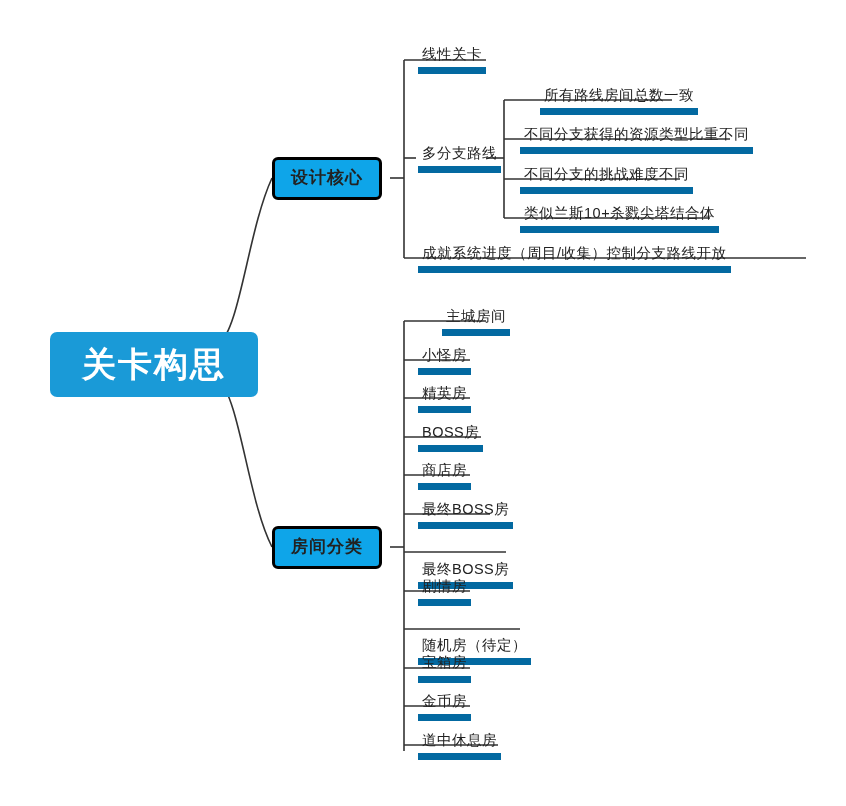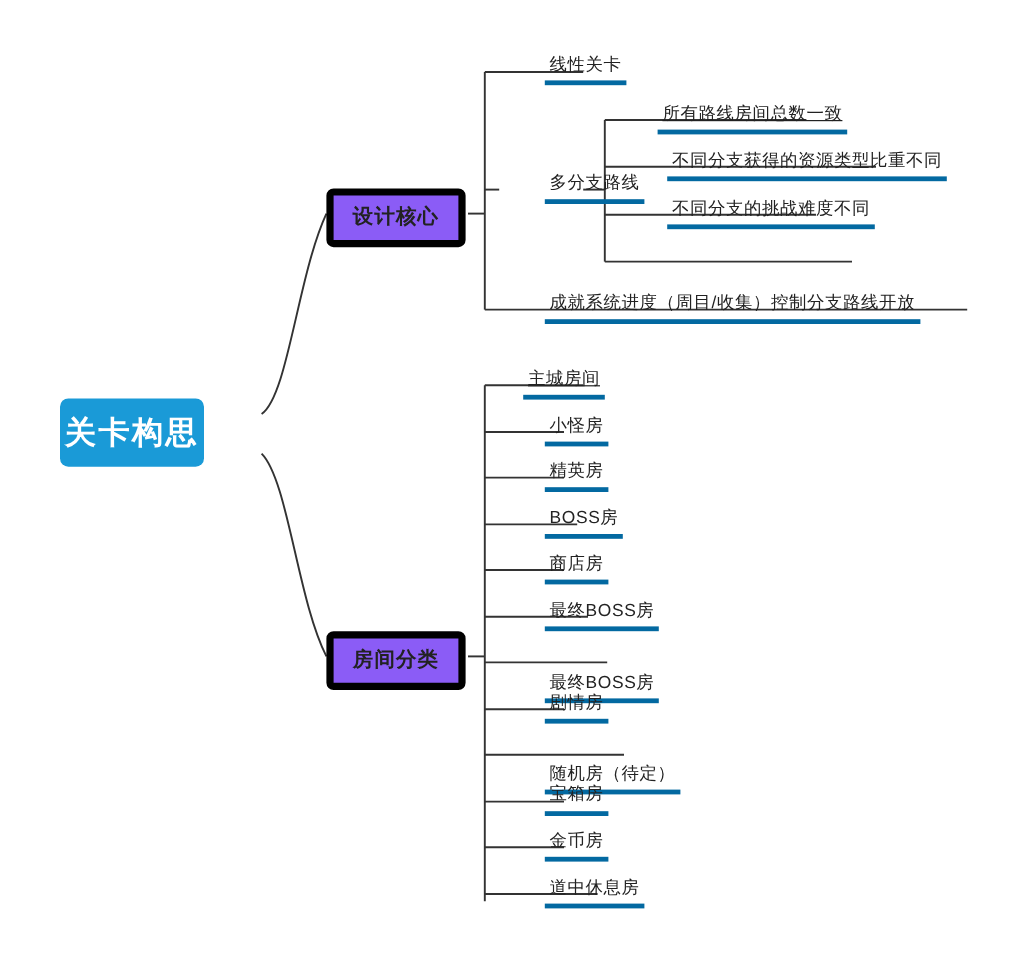--- a/index.html
+++ b/index.html
@@ -26,48 +26,47 @@
     pointer-events: none;
   }
   .node {
     position: absolute;
     box-sizing: border-box;
     white-space: nowrap;
   }
   .root-node {
     background: #1a9ad7;
     color: #ffffff;
-    font-size: 26px;
+    font-size: 34px;
     font-weight: bold;
     border-radius: 7px;
-    padding: 14px 4px;
+    padding: 14px 32px;
     letter-spacing: 2px;
     line-height: 1.1;
   }
   .branch-node {
-    background: #8b5cf6;
+    background: #0ea5e9;
     color: #222222;
     font-size: 17px;
     font-weight: bold;
-    border: 6px solid #000000;
+    border: 3px solid #000000;
     border-radius: 6px;
     padding: 9px 16px;
     letter-spacing: 1px;
     line-height: 1.1;
   }
   .leaf-node {
     color: #222222;
     font-size: 14.5px;
     padding: 2px 4px 4px 4px;
     line-height: 1.2;
     letter-spacing: 0.5px;
   }
   .leaf-underline {
-    border-bottom: 4px solid #0369a1;
-    margin-left: 36px;
+    border-bottom: 7px solid #0369a1;
   }
 </style>
 </head>
 <body>
 
 <div id="mindmap">
 
   <svg class="edges" viewBox="0 0 846 806">
     <g fill="none" stroke="#333333" stroke-width="1.6">
 
@@ -106,32 +105,33 @@
   </svg>
 
   <div class="node root-node" style="left:50px; top:332px;">关卡构思</div>
 
   <div class="node branch-node" style="left:272px; top:157px;">设计核心</div>
 
   <div class="node leaf-node leaf-underline" style="left:418px; top:44px;">线性关卡</div>
 
   <div class="node leaf-node leaf-underline" style="left:418px; top:143px;">多分支路线</div>
 
-  <div class="node leaf-node leaf-underline" style="left:512px; top:85px;text-decoration:underline;">所有路线房间总数一致</div>
+  <div class="node leaf-node leaf-underline" style="left:540px; top:85px;">所有路线房间总数一致</div>
 
   <div class="node leaf-node leaf-underline" style="left:520px; top:124px;">不同分支获得的资源类型比重不同</div>
 
   <div class="node leaf-node leaf-underline" style="left:520px; top:164px;">不同分支的挑战难度不同</div>
 
+  <div class="node leaf-node leaf-underline" style="left:520px; top:203px;">类似兰斯10+杀戮尖塔结合体</div>
 
   <div class="node leaf-node leaf-underline" style="left:418px; top:243px;text-align:center;">成就系统进度（周目/收集）控制分支路线开放</div>
 
   <div class="node branch-node" style="left:272px; top:526px;">房间分类</div>
 
-  <div class="node leaf-node leaf-underline" style="left:400px; top:306px;text-decoration:underline;">主城房间</div>
+  <div class="node leaf-node leaf-underline" style="left:442px; top:306px;">主城房间</div>
 
   <div class="node leaf-node leaf-underline" style="left:418px; top:345px;">小怪房</div>
 
   <div class="node leaf-node leaf-underline" style="left:418px; top:383px;">精英房</div>
 
   <div class="node leaf-node leaf-underline" style="left:418px; top:422px;">BOSS房</div>
 
   <div class="node leaf-node leaf-underline" style="left:418px; top:460px;">商店房</div>
 
   <div class="node leaf-node leaf-underline" style="left:418px; top:499px;">最终BOSS房</div>

